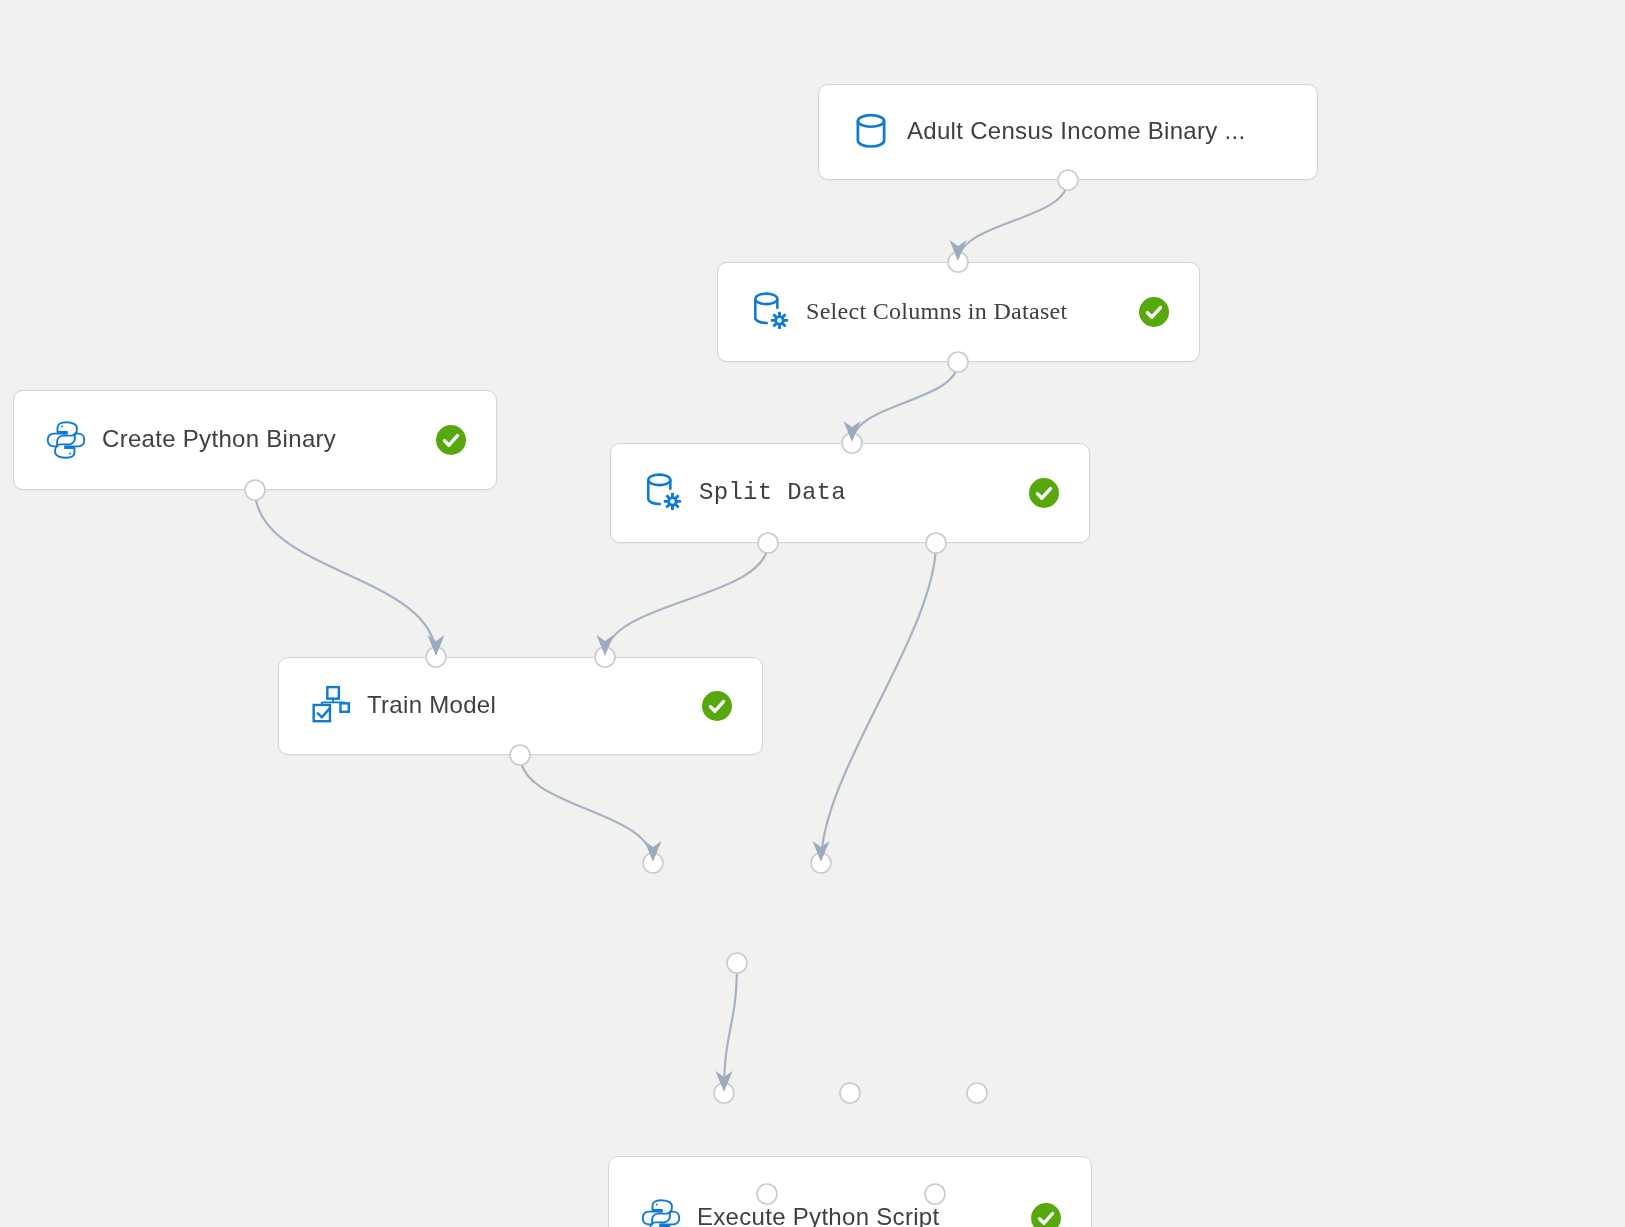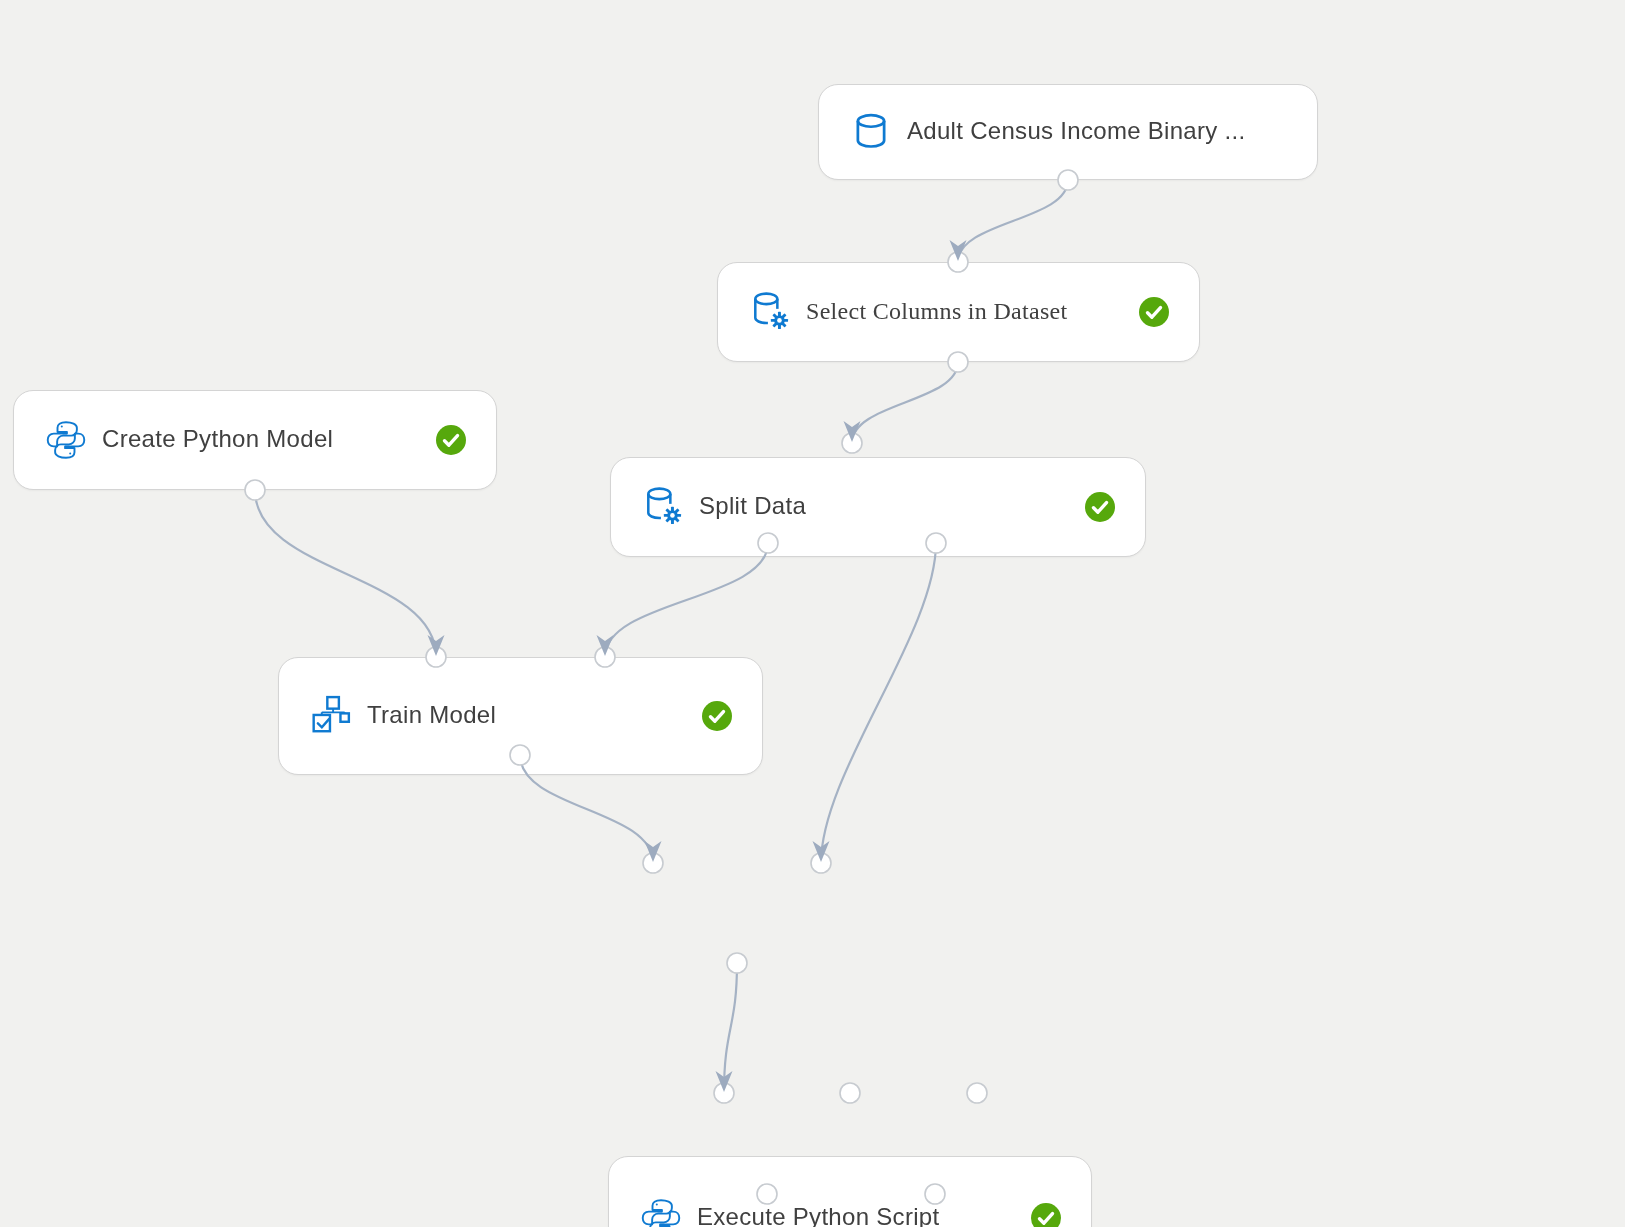--- a/index.html
+++ b/index.html
@@ -6,21 +6,21 @@
   body{
     width:1625px;height:1227px;overflow:hidden;
     background:#f1f1ef;
     font-family:"Liberation Sans","DejaVu Sans",sans-serif;
   }
   #canvas{position:relative;width:1625px;height:1227px;}
   .node{
     position:absolute;
     background:#ffffff;
     border:1.5px solid #d4d4d4;
-    border-radius:20px;
+    border-radius:10px;
     box-sizing:border-box;
     box-shadow:0 1px 2px rgba(0,0,0,0.04);
     z-index:1;
   }
   .node-icon{
     position:absolute;left:31px;top:50%;transform:translateY(-50%);
     width:42px;height:42px;display:block;
   }
   .node-icon svg{width:100%;height:100%;display:block;}
   .node-label{
@@ -117,29 +117,29 @@
     </div>
     <div class="node" style="left: 13px; top: 390px; width: 484px; height: 100px;">
       <span class="node-icon">
         <svg viewBox="0 0 46 46" fill="none" stroke="#0f7ad1" stroke-width="2.1" stroke-linejoin="round" stroke-linecap="round">
           <path d="M23 3.5 c-6.3 0 -9.3 2.5 -9.3 6 v4.6 h10.3 v1.9 H9.6 C5.5 16 3 19 3 23 s2.5 7 6.6 7 h3.7 v-5.3 c0 -3.6 3 -6.5 6.6 -6.5 h8.8 c3.4 0 6.2 -2.8 6.2 -6.2 V9.5 c0 -3.5 -5.6 -6 -11.9 -6 z"></path>
           <path d="M23 42.5 c6.3 0 9.3 -2.5 9.3 -6 v-4.6 H22 v-1.9 h14.4 c4.1 0 6.6 -3 6.6 -7 s-2.5 -7 -6.6 -7 h-3.7 v5.3 c0 3.6 -3 6.5 -6.6 6.5 h-8.8 c-3.4 0 -6.2 2.8 -6.2 6.2 v2.5 c0 3.5 5.6 6 11.9 6 z"></path>
           <circle cx="18.4" cy="8.2" r="1.1" fill="#0f7ad1" stroke="none"></circle>
           <circle cx="27.6" cy="37.8" r="1.1" fill="#0f7ad1" stroke="none"></circle>
         </svg>
       </span>
-      <span class="node-label">Create Python Model</span>
-      <span class="status-badge">
-        <svg viewBox="0 0 30 30">
-          <circle cx="15" cy="15" r="15" fill="#56a80c"></circle>
-          <path d="M8.5 15.8 l4.4 4.4 l8.6 -9.6" stroke="#ffffff" stroke-width="3.4" fill="none" stroke-linecap="round" stroke-linejoin="round"></path>
-        </svg>
-      </span>
-    </div>
-    <div class="node" style="left: 610px; top: 457px; width: 536px; height: 100px;">
+      <span class="node-label">Create Python Binary</span>
+      <span class="status-badge">
+        <svg viewBox="0 0 30 30">
+          <circle cx="15" cy="15" r="15" fill="#56a80c"></circle>
+          <path d="M8.5 15.8 l4.4 4.4 l8.6 -9.6" stroke="#ffffff" stroke-width="3.4" fill="none" stroke-linecap="round" stroke-linejoin="round"></path>
+        </svg>
+      </span>
+    </div>
+    <div class="node" style="left: 610px; top: 443px; width: 480px; height: 100px; font-family: Liberation Mono, monospace;">
       <span class="node-icon">
         <svg viewBox="0 0 40 40" fill="none">
           <ellipse cx="16.5" cy="7.5" rx="10.5" ry="5" stroke="#0f7ad1" stroke-width="2.4"></ellipse>
           <path d="M6 7.5 V25.5 c0 2.8 4.6 5 10.5 5 h1.5" stroke="#0f7ad1" stroke-width="2.4"></path>
           <path d="M27 7.5 v9.5" stroke="#0f7ad1" stroke-width="2.4"></path>
           <circle cx="29" cy="28" r="9" fill="#ffffff"></circle>
           <g fill="#0f7ad1">
             <rect x="27.6" y="19.8" width="2.8" height="4.6" rx="0.6" transform="rotate(0 29 28)"></rect>
             <rect x="27.6" y="19.8" width="2.8" height="4.6" rx="0.6" transform="rotate(45 29 28)"></rect>
             <rect x="27.6" y="19.8" width="2.8" height="4.6" rx="0.6" transform="rotate(90 29 28)"></rect>
@@ -154,21 +154,21 @@
         </svg>
       </span>
       <span class="node-label">Split Data</span>
       <span class="status-badge">
         <svg viewBox="0 0 30 30">
           <circle cx="15" cy="15" r="15" fill="#56a80c"></circle>
           <path d="M8.5 15.8 l4.4 4.4 l8.6 -9.6" stroke="#ffffff" stroke-width="3.4" fill="none" stroke-linecap="round" stroke-linejoin="round"></path>
         </svg>
       </span>
     </div>
-    <div class="node" style="left: 278px; top: 657px; width: 485px; height: 118px;">
+    <div class="node" style="left: 278px; top: 657px; width: 485px; height: 98px;">
       <span class="node-icon">
         <svg viewBox="0 0 40 40" fill="none" stroke="#0f7ad1" stroke-width="2.3" stroke-linejoin="miter">
           <path d="M22 13 v3.5 M11.2 16.5 h21.8 M11.2 16.5 v2.5 M33 16.5 v1" stroke-width="1.8"></path>
           <rect x="16.5" y="2" width="11" height="11"></rect>
           <rect x="29" y="17.5" width="8" height="8"></rect>
           <rect x="3.5" y="19" width="15.5" height="15.5"></rect>
           <path d="M7.5 27 l3.8 3.8 l6.8 -7.8" stroke-linecap="round"></path>
         </svg>
       </span>
       <span class="node-label">Train Model</span>

